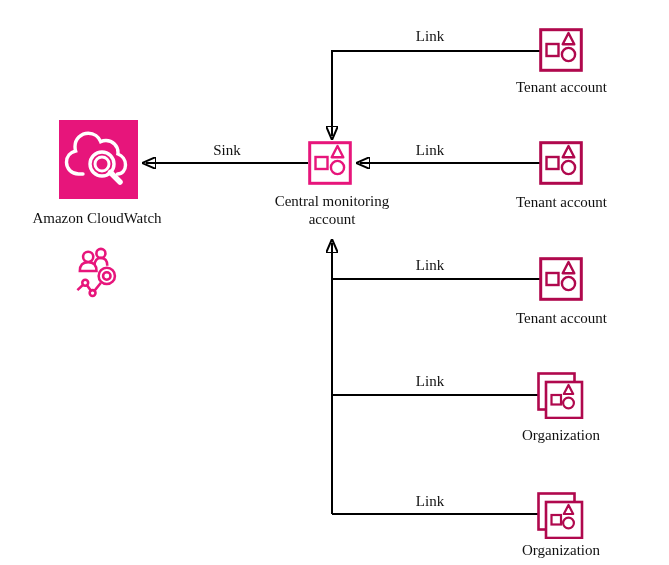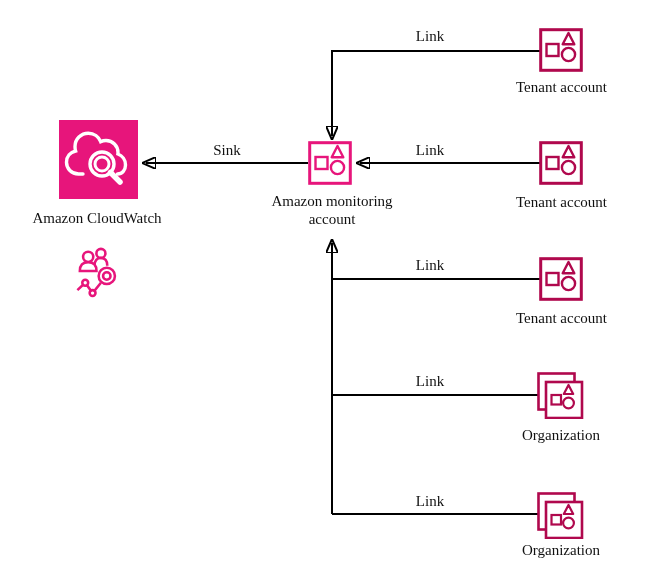--- a/index.html
+++ b/index.html
@@ -80,21 +80,21 @@
       <circle cx="35.5" cy="30.5" r="8.3"></circle>
       <circle cx="35.5" cy="30.5" r="3.8"></circle>
       <circle cx="13.5" cy="37.5" r="3" fill="#ffffff"></circle>
       <circle cx="21" cy="48" r="3" fill="#ffffff"></circle>
     </g>
   </svg>
 
   <svg class="node-icon pink" style="left:308px;top:141px;" width="44" height="44">
     <use href="#sym-account"></use>
   </svg>
-  <div class="lbl two" style="left:252px;top:192px;width:160px;"><span>Amazon monitoring</span><br><span>account</span></div>
+  <div class="lbl two" style="left:252px;top:192px;width:160px;"><span>Central monitoring</span><br><span>account</span></div>
 
   <svg class="node-icon crimson" style="left:539px;top:28px;" width="44" height="44">
       <use href="#sym-account"></use>
     </svg>
   <div class="lbl" style="left:494px;top:78px;width:135px;">Tenant account</div>
 
   <svg class="node-icon crimson" style="left:539px;top:141px;" width="44" height="44">
       <use href="#sym-account"></use>
     </svg>
   <div class="lbl" style="left:494px;top:193px;width:135px;">Tenant account</div>

